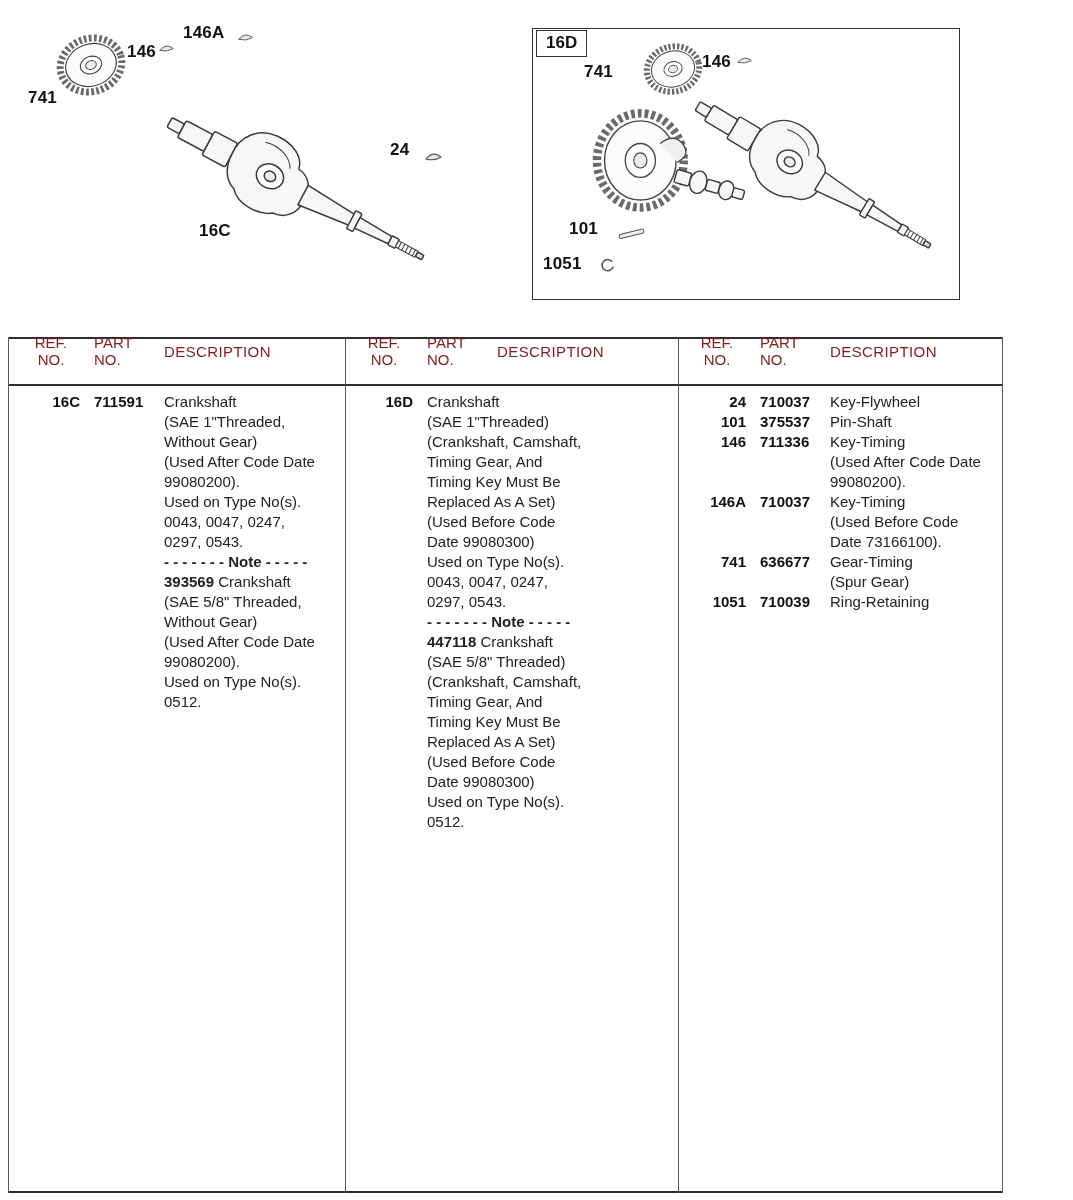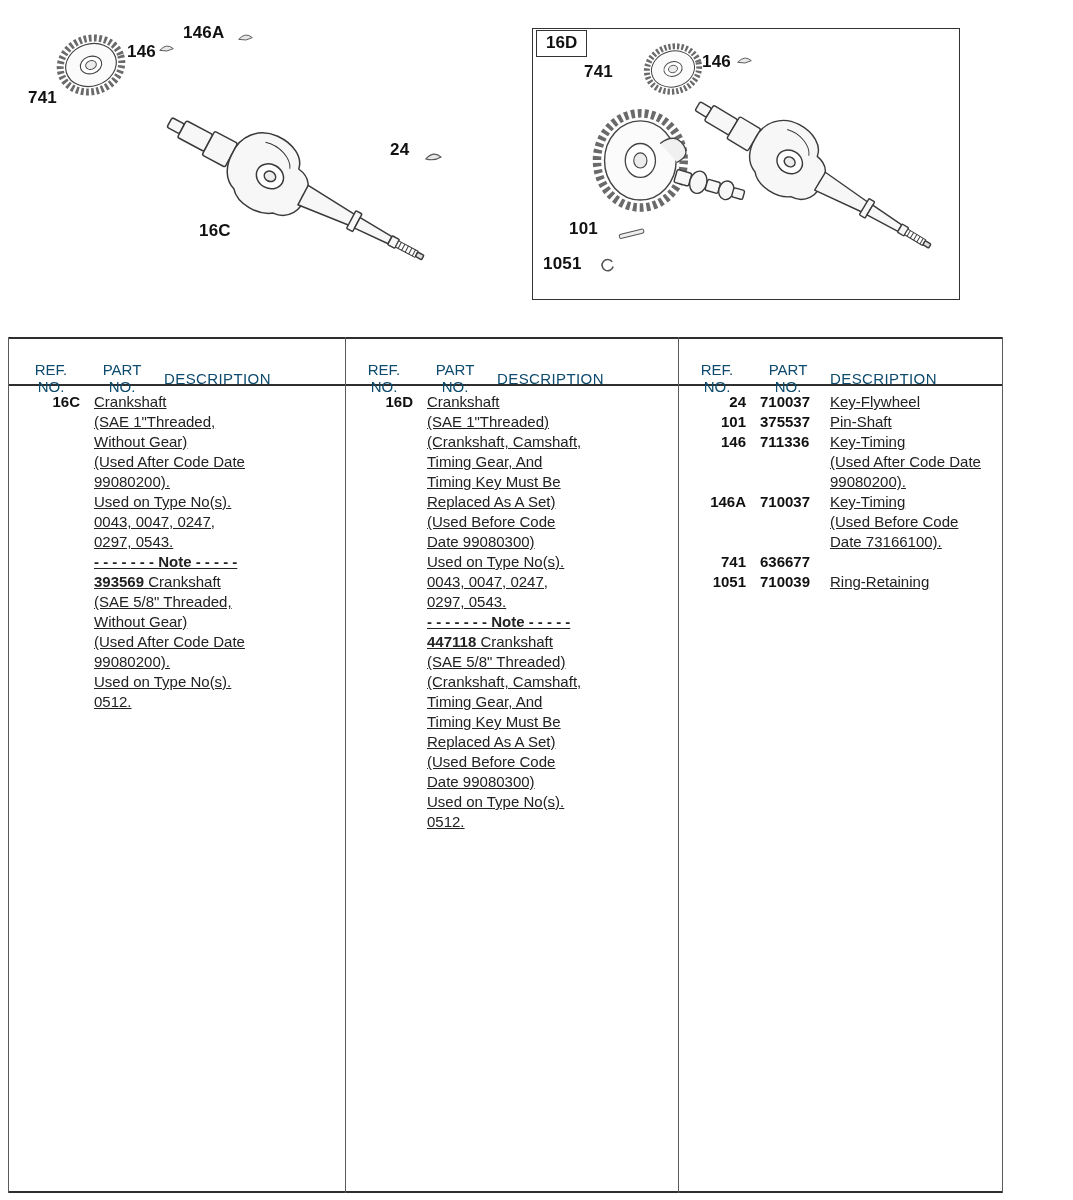--- a/index.html
+++ b/index.html
@@ -17,34 +17,34 @@
   .label-box{
     position:absolute;border:1.6px solid #333;background:#fff;
     font-weight:bold;font-size:17px;padding:2px 9px 3px 9px;color:#111;
   }
   .art{position:absolute;}
   
   .hline{position:absolute;background:#2e2e2e;height:2px;}
   .vline{position:absolute;background:#5a5a5a;width:1px;}
   
   .thead{
-    position:absolute;top:361px;display:grid;grid-template-columns:58px 70px 1fr;
-    font-size:15px;color:#0c4a6e;
+    position:absolute;top:334px;display:grid;grid-template-columns:58px 70px 1fr;
+    font-size:15px;color:#7f1d1d;
   }
   .th{line-height:17px;}
   .th.ref{text-align:center;}
-  .th.part{text-align:center;padding-left:14px;}
+  .th.part{padding-left:14px;}
   .th.desc{align-self:center;text-align:left;padding-left:14px;letter-spacing:.4px;}
   
   .tgroup{position:absolute;top:392px;}
   .table-entry{display:grid;grid-template-columns:58px 70px 1fr;font-size:15px;line-height:20px;}
   .cell.ref{font-weight:bold;text-align:right;color:#111;}
   .cell.part{font-weight:bold;padding-left:14px;color:#111;}
   .cell.desc{padding-left:14px;color:#222;}
-  .desc-line{white-space:nowrap;text-decoration:underline;}
+  .desc-line{white-space:nowrap;}
   .desc-line .b{font-weight:bold;}
 </style>
 </head>
 <body>
 
 <div class="page">
 
   <svg width="0" height="0" style="position:absolute">
     <defs>
       <symbol id="sym-gear" viewBox="0 0 100 100">
@@ -186,20 +186,21 @@
     <div class="th part">
       <div>PART</div>
       <div>NO.</div>
     </div>
     <div class="th desc">DESCRIPTION</div>
   </div>
 
   <div class="tgroup" style="left:22px;width:315px">
       <div class="table-entry">
         <div class="cell ref">16C</div>
+        <div class="cell part">711591</div>
         <div class="cell desc">
           <div class="desc-line"><span>Crankshaft</span></div>
           <div class="desc-line"><span>(SAE 1"Threaded,</span></div>
           <div class="desc-line"><span>Without Gear)</span></div>
           <div class="desc-line"><span>(Used After Code Date</span></div>
           <div class="desc-line"><span>99080200).</span></div>
           <div class="desc-line"><span>Used on Type No(s).</span></div>
           <div class="desc-line"><span>0043, 0047, 0247,</span></div>
           <div class="desc-line"><span>0297, 0543.</span></div>
           <div class="desc-line"><span class="b">- - - - - - -  Note  - - - - -</span></div>
@@ -271,20 +272,24 @@
         <div class="cell part">710037</div>
         <div class="cell desc">
           <div class="desc-line"><span>Key-Timing</span></div>
           <div class="desc-line"><span>(Used Before Code</span></div>
           <div class="desc-line"><span>Date 73166100).</span></div>
         </div>
       </div>
       <div class="table-entry">
         <div class="cell ref">741</div>
         <div class="cell part">636677</div>
+        <div class="cell desc">
+          <div class="desc-line"><span>Gear-Timing</span></div>
+          <div class="desc-line"><span>(Spur Gear)</span></div>
+        </div>
       </div>
       <div class="table-entry">
         <div class="cell ref">1051</div>
         <div class="cell part">710039</div>
         <div class="cell desc">
           <div class="desc-line"><span>Ring-Retaining</span></div>
         </div>
       </div>
     </div>
 

